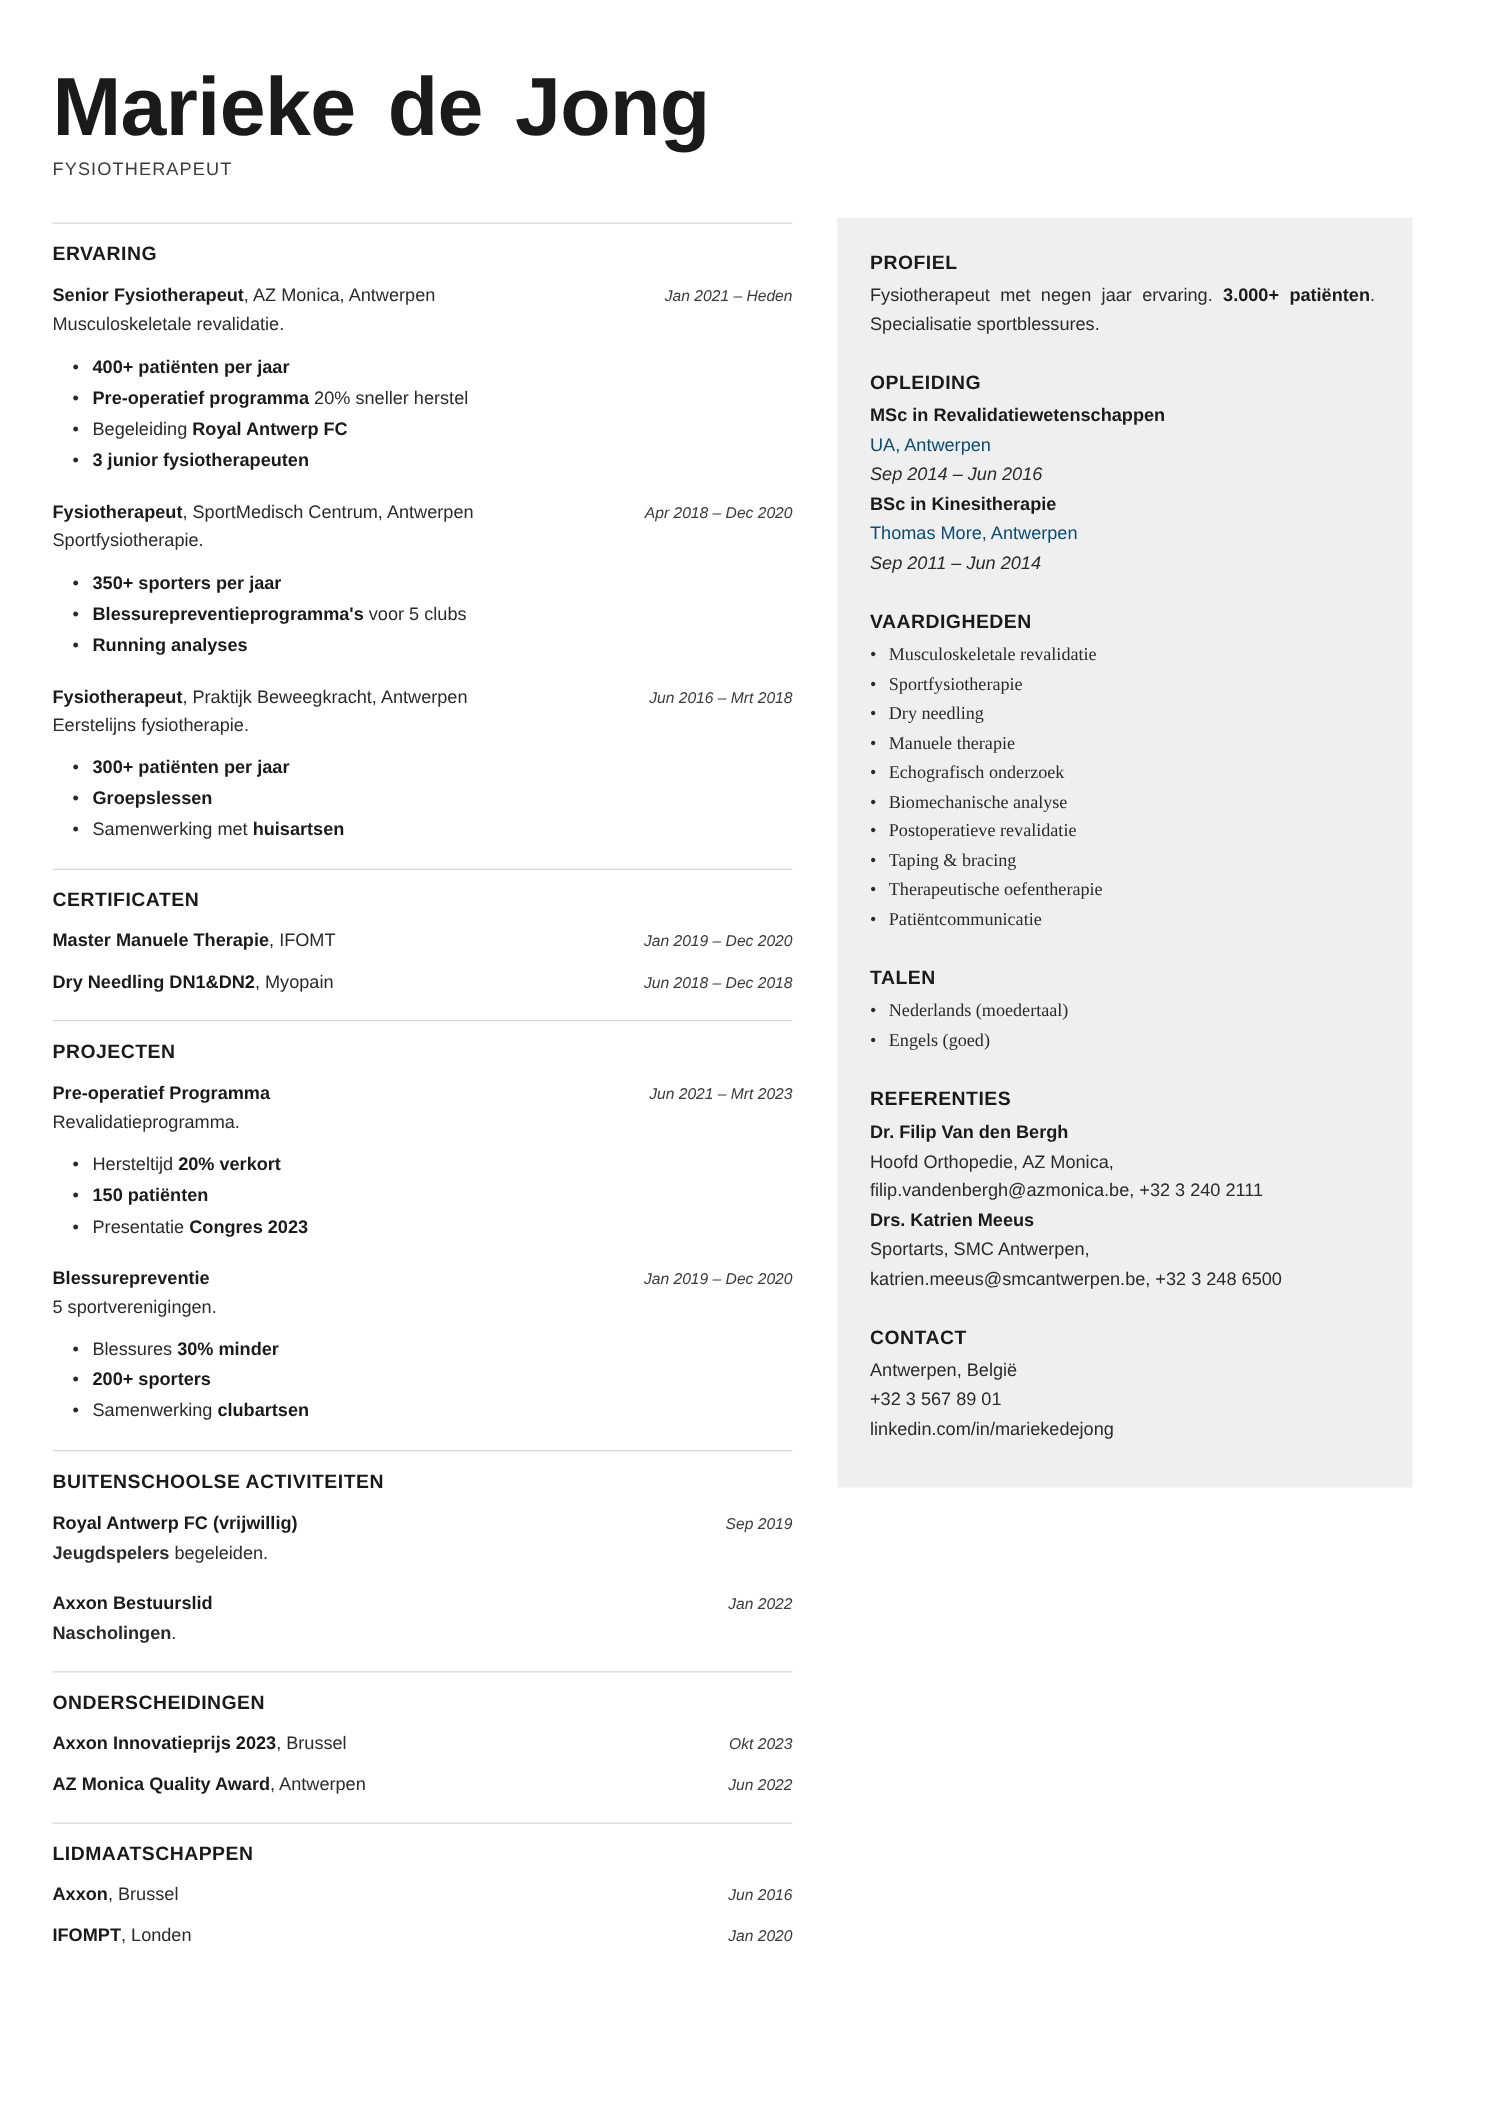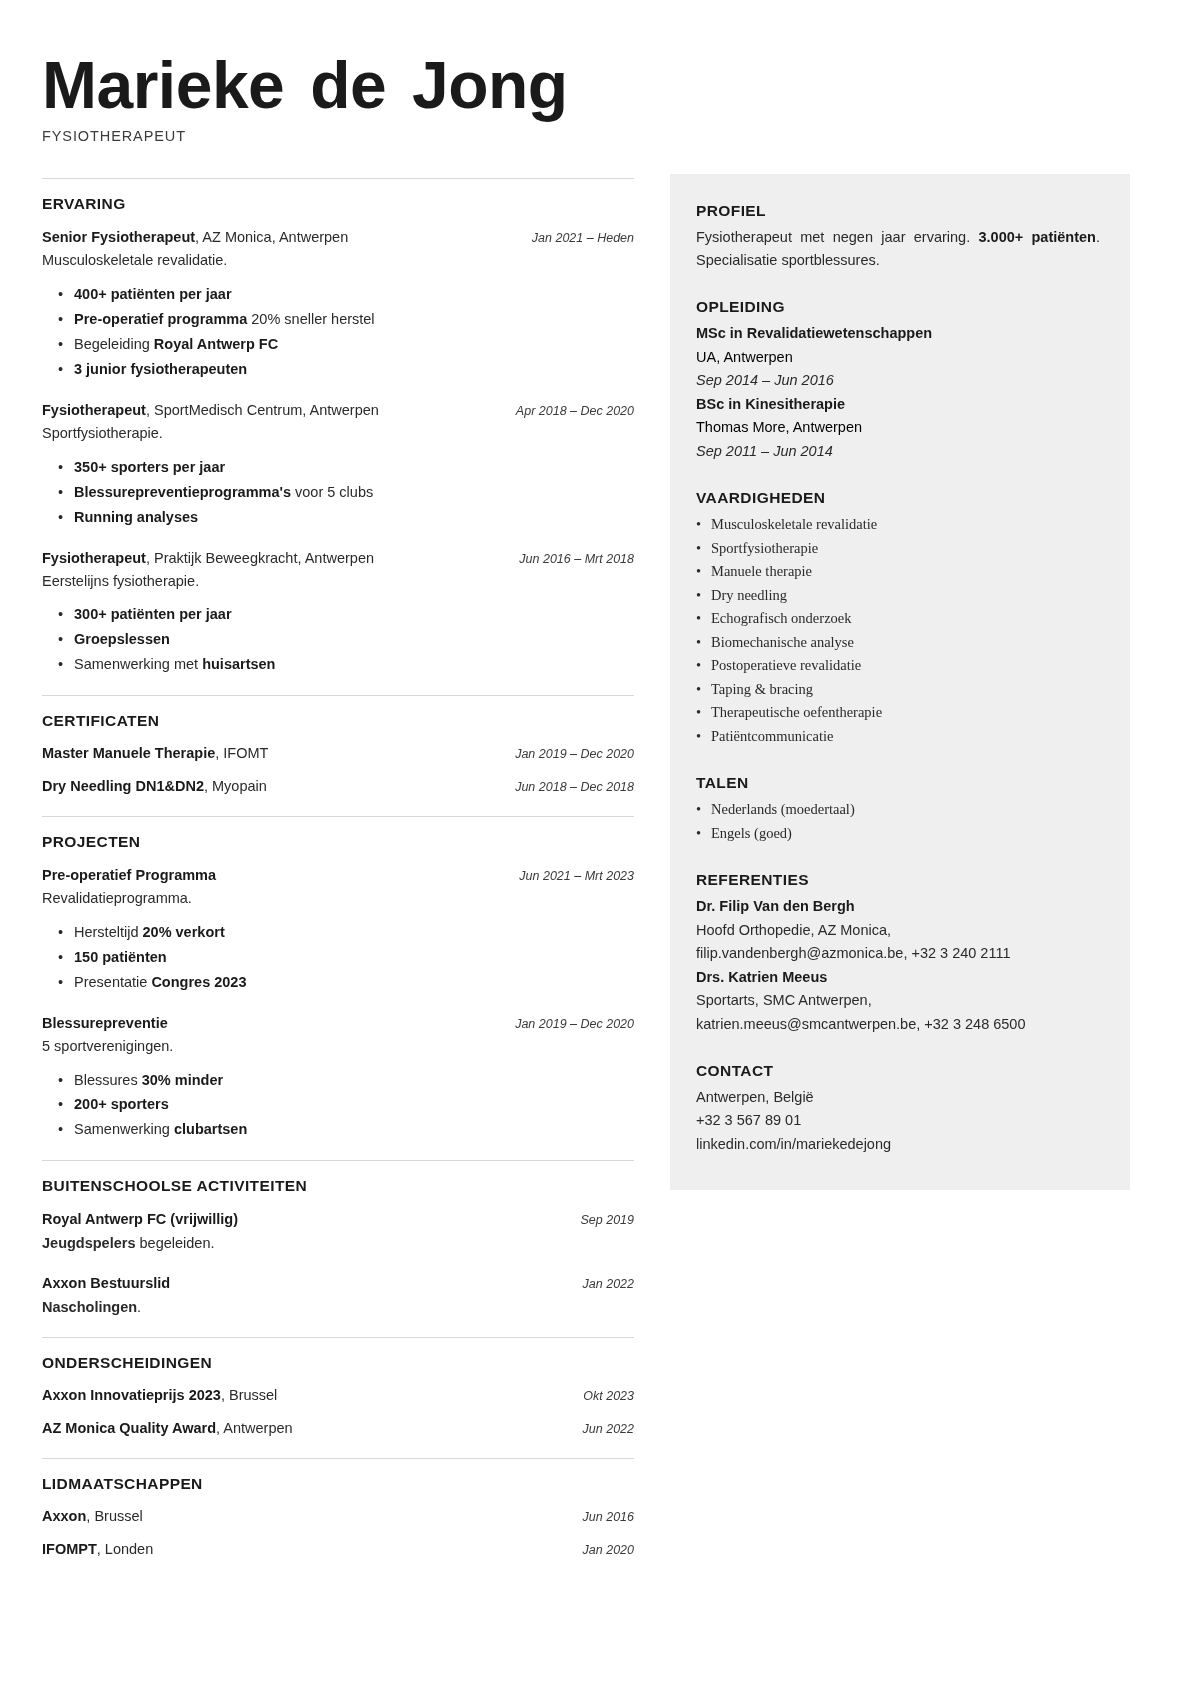--- a/index.html
+++ b/index.html
@@ -166,21 +166,21 @@
 
   .edu-degree {
     font-size: 14.5px;
     font-weight: bold;
     line-height: 1.62;
     color: #1a1a1a;
   }
   .edu-school {
     font-size: 14.5px;
     line-height: 1.62;
-    color: #000000;
+    color: #0c4a6e;
   }
   .edu-dates {
     font-size: 14.5px;
     font-style: italic;
     line-height: 1.62;
     color: #2a2a2a;
   }
 
   ul.side-list {
     list-style: none;
@@ -406,22 +406,22 @@
               <div class="edu-dates">Sep 2011 – Jun 2014</div>
             </div>
           </div>
       </div>
 
       <div class="side-block">
         <div class="side-title">VAARDIGHEDEN</div>
         <ul class="side-list" id="skill-items">
             <li>Musculoskeletale revalidatie</li>
             <li>Sportfysiotherapie</li>
+            <li>Dry needling</li>
             <li>Manuele therapie</li>
-            <li>Dry needling</li>
             <li>Echografisch onderzoek</li>
             <li>Biomechanische analyse</li>
             <li>Postoperatieve revalidatie</li>
             <li>Taping &amp; bracing</li>
             <li>Therapeutische oefentherapie</li>
             <li>Patiëntcommunicatie</li>
           </ul>
       </div>
 
       <div class="side-block">

